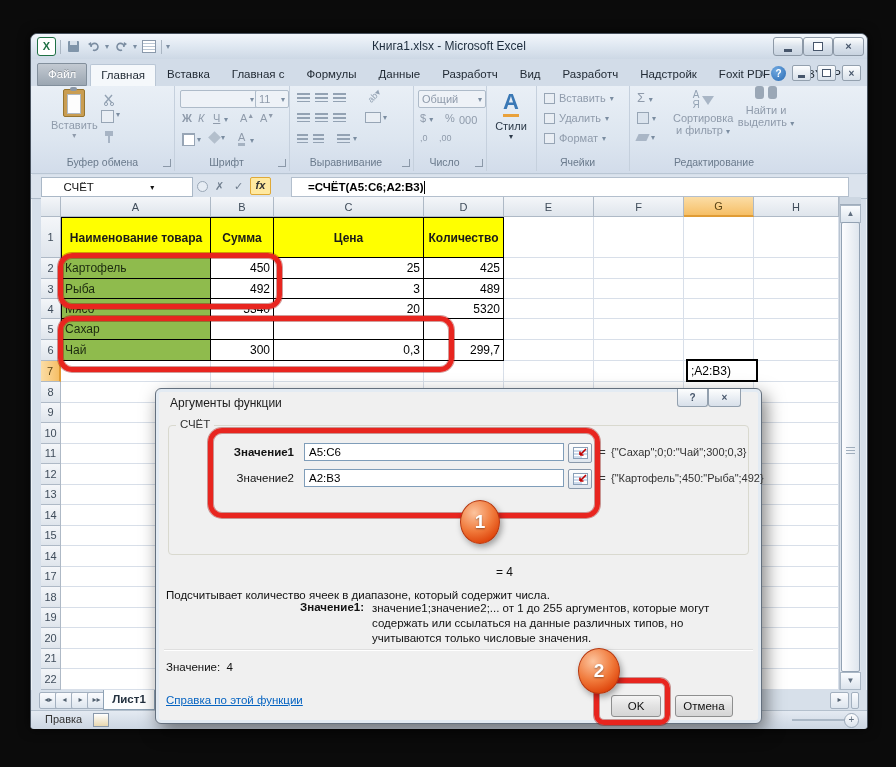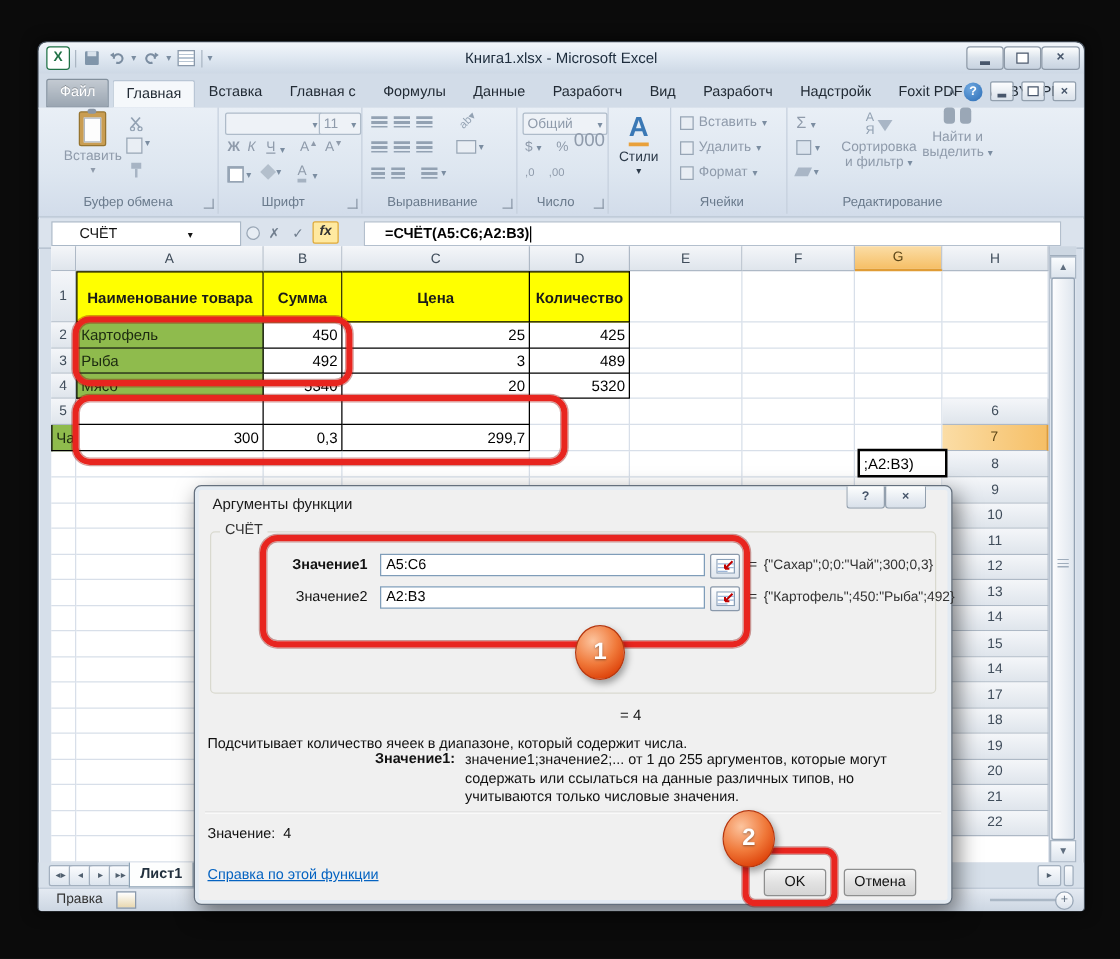--- a/index.html
+++ b/index.html
@@ -307,21 +307,21 @@
         <div class="launcher"></div>
       </div>
 
       <div class="rgroup" style="left:382px;width:73px;">
         <div class="combo" style="position:absolute;left:5px;top:4px;width:60px;">
             <span>Общий</span>
             <span class="dd-sm">▾</span>
           </div>
         <div class="abs rtxt" style="left:7px;top:26px;"><span>$</span> <span class="dd-sm">▾</span></div>
         <div class="abs rtxt" style="left:32px;top:26px;">%</div>
-        <div class="abs rtxt" style="left:46px;top:18px;font-size:15px;">000</div>
+        <div class="abs rtxt" style="left:46px;top:28px;font-size:11px;">000</div>
         <div class="abs rtxt" style="left:7px;top:47px;font-size:9px;">,0</div>
         <div class="abs rtxt" style="left:26px;top:47px;font-size:9px;">,00</div>
         <div class="rglabel">Число</div>
         <div class="launcher"></div>
       </div>
 
       <div class="rgroup" style="left:455px;width:50px;">
         <div class="abs" style="left:0;right:0;top:4px;text-align:center;">
           <div style="font-size:22px;font-weight:bold;color:#3a78b5;line-height:24px;border-bottom:3px solid #e9a13b;display:inline-block;">А</div>
           <div class="rtxt" style="color:#2c3a49;margin-top:3px;">Стили</div>
@@ -435,20 +435,21 @@
         <div class="gh rh">4</div>
         <div class="cell tbl tbl-l green">Мясо</div>
         <div class="cell tbl num">5340</div>
         <div class="cell tbl num">20</div>
         <div class="cell tbl num">5320</div>
         <div class="cell"></div>
         <div class="cell"></div>
         <div class="cell"></div>
         <div class="cell"></div>
         <div class="gh rh">5</div>
+        <div class="cell tbl tbl-l green">Сахар</div>
         <div class="cell tbl num"></div>
         <div class="cell tbl num"></div>
         <div class="cell tbl num"></div>
         <div class="cell"></div>
         <div class="cell"></div>
         <div class="cell"></div>
         <div class="cell"></div>
         <div class="gh rh">6</div>
         <div class="cell tbl tbl-l green">Чай</div>
         <div class="cell tbl num">300</div>

